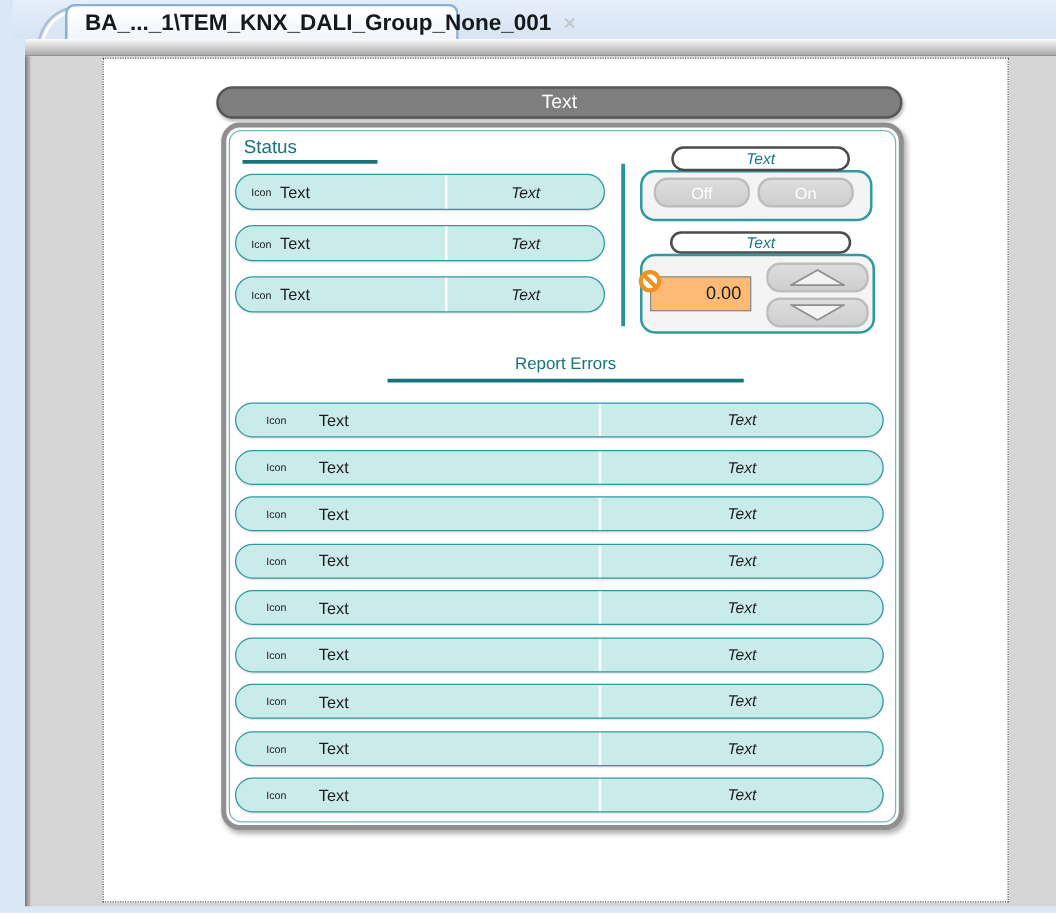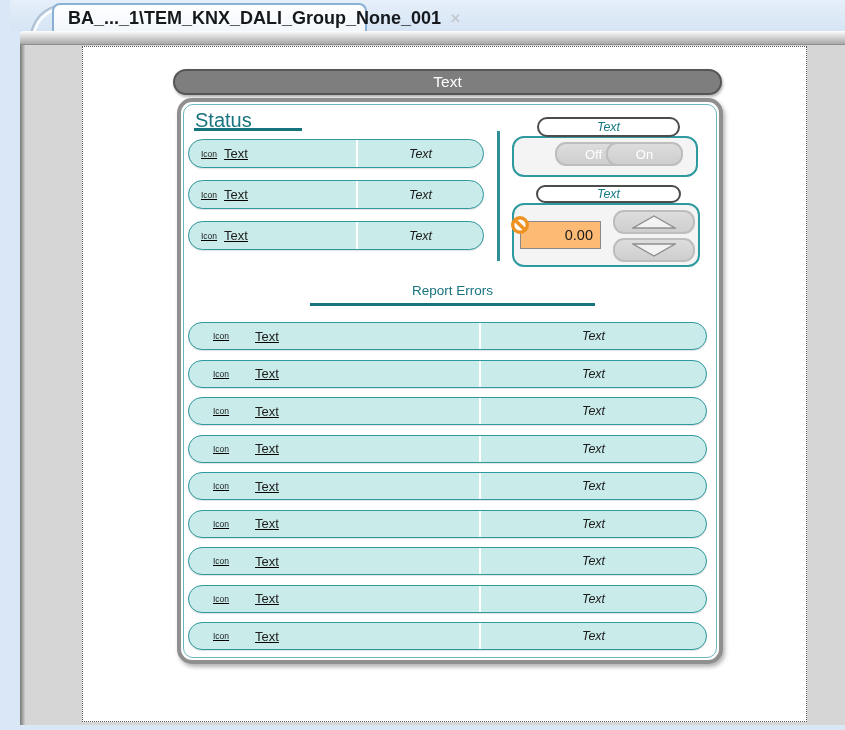--- a/index.html
+++ b/index.html
@@ -28,33 +28,33 @@
   .header-pill { position:absolute; left:173px; top:69px; width:549px; height:26px; background:#7e7e7e;
                  border:2px solid #565656; border-radius:14px; display:flex; align-items:center; justify-content:center;
                  color:#ffffff; font-size:15.5px; box-shadow:1px 2px 3px rgba(0,0,0,0.3); }
 
   
   .panel { position:absolute; left:177px; top:98px; width:546px; height:566px; background:#ffffff;
            border:4px solid #8f8f8f; border-radius:15px; box-shadow:2px 3px 4px rgba(0,0,0,0.3); }
   .panel-inner { position:absolute; inset:2px; border:1px solid #6fb7bd; border-radius:10px; }
 
   .teal-label { position:absolute; color:#17737e; }
-  .status-label { left:195px; top:109px; font-size:20px; }
+  .status-label { left:195px; top:109px; font-size:15px; }
   .teal-underline { position:absolute; height:3px; background:#17737e; }
   .status-underline { left:194px; top:128px; width:108px; }
   .report-label { left:310px; top:283px; width:285px; text-align:center; font-size:13.5px; }
   .report-underline { left:310px; top:303px; width:285px; }
 
   
   .pill-row { position:absolute; display:flex; align-items:stretch; background:#c9ebea;
               border:1.5px solid #2f99a0; border-radius:15px; overflow:hidden;
               box-shadow:0 1px 1px rgba(0,0,0,0.12); }
   .row-status { left:188px; width:296px; height:29px; }
   .row-report { left:188px; width:519px; height:28px; }
-  .pill-left { display:flex; align-items:center;text-decoration:underline; }
+  .pill-left { display:flex; align-items:center; }
   .row-status .pill-left { width:167px; padding-left:12px; }
   .row-report .pill-left { width:290px; padding-left:24px; }
   .icon-label { font-size:8.5px; color:#1a1a1a; }
   .row-text { font-size:13px; color:#1c1c1c; }
   .row-status .row-text { margin-left:7px; }
   .row-report .row-text { margin-left:26px; }
   .pill-divider { width:2px; background:#ffffff; }
   .pill-right { flex:1; display:flex; align-items:center; justify-content:center; }
   .row-value { font-size:12.5px; font-style:italic; color:#1c1c1c; }
 
@@ -66,21 +66,21 @@
   .switch-group { left:512px; top:136px; width:186px; height:41px; }
   .value-group  { left:512px; top:203px; width:188px; height:64px; }
   .oval { position:absolute; background:#ffffff; border:2px solid #4c4c4c; border-radius:999px; z-index:5;
           display:flex; align-items:center; justify-content:center; font-style:italic; font-size:12.5px; color:#187a85; }
   .switch-oval { left:537px; top:117px; width:143px; height:20px; }
   .value-oval  { left:536px; top:185px; width:145px; height:18px; }
 
   .gray-btn { position:absolute; background:linear-gradient(#dddddd,#cecece); border:2px solid #bdbdbd;
               border-radius:11px; display:flex; align-items:center; justify-content:center;
               color:#ffffff; font-size:13px; cursor:default; }
-  .off-btn { left:523px; top:142px; width:77px; height:24px;margin-left:32px; }
+  .off-btn { left:523px; top:142px; width:77px; height:24px; }
   .on-btn  { left:606px; top:142px; width:77px; height:24px; }
   .spin-btn { left:613px; width:82px; height:24px; }
   .spin-up  { top:210px; }
   .spin-down{ top:238px; }
 
   .value-input { position:absolute; left:520px; top:221px; width:81px; height:28px; background:#fdba74;
                  border:1px solid #8a8a8a; display:flex; align-items:center; justify-content:flex-end;
                  padding-right:7px; font-size:14.5px; color:#1a1a1a; }
   .no-entry { position:absolute; left:510px; top:215px; z-index:6; }
 </style>

